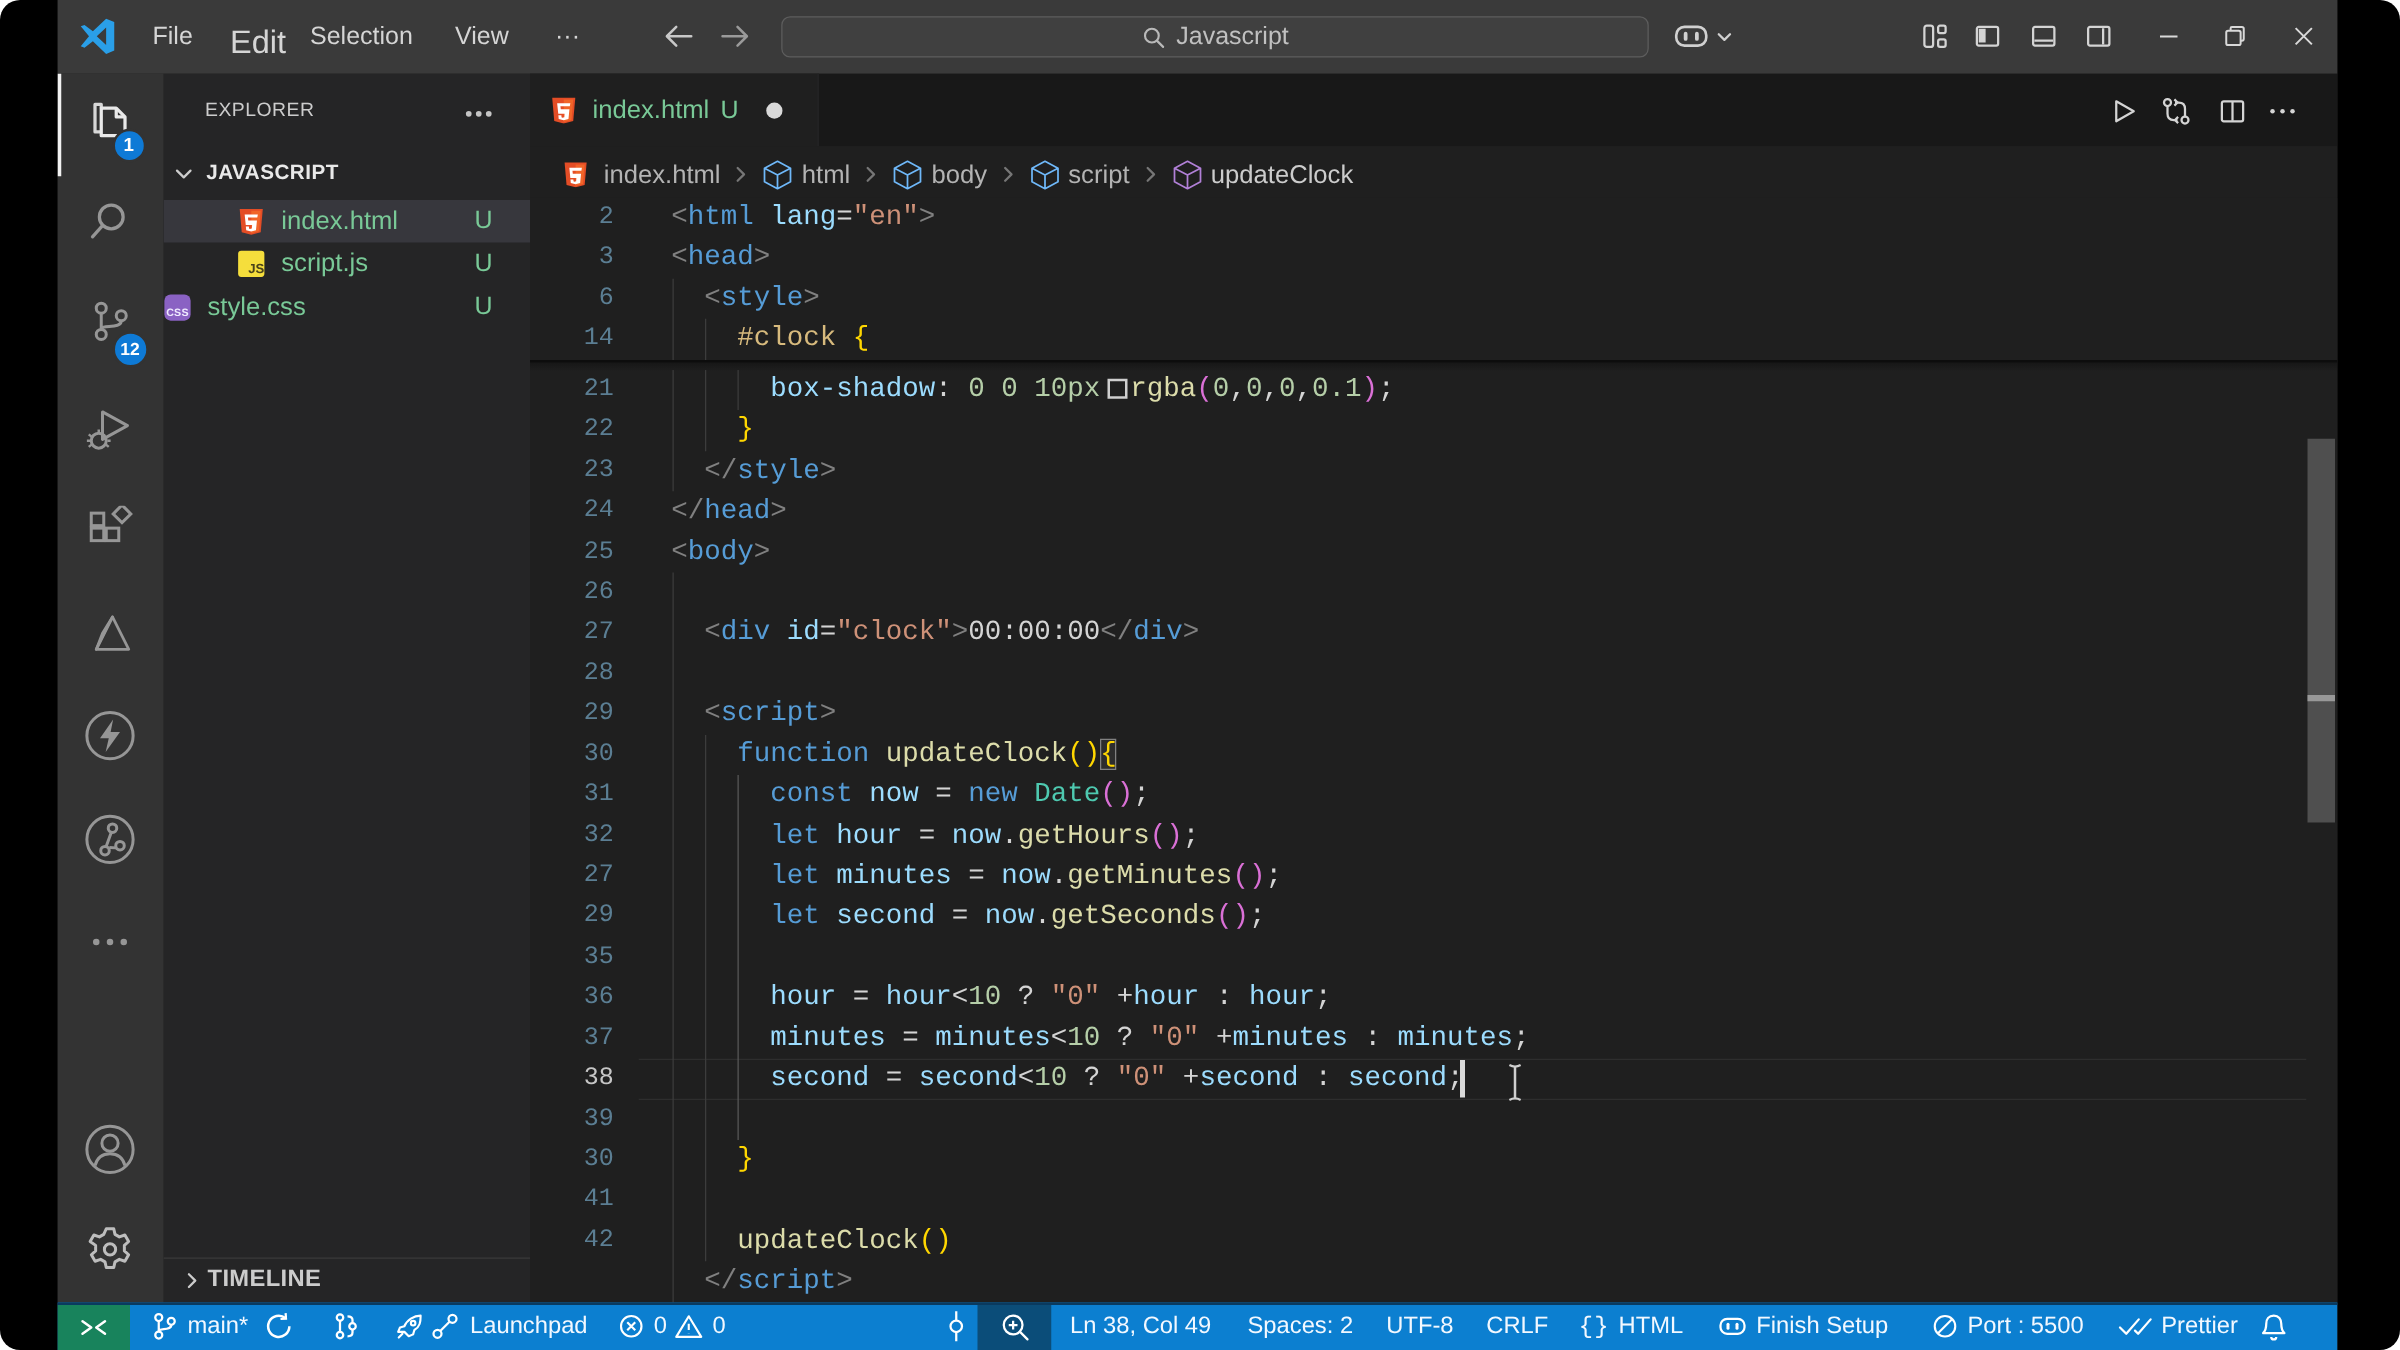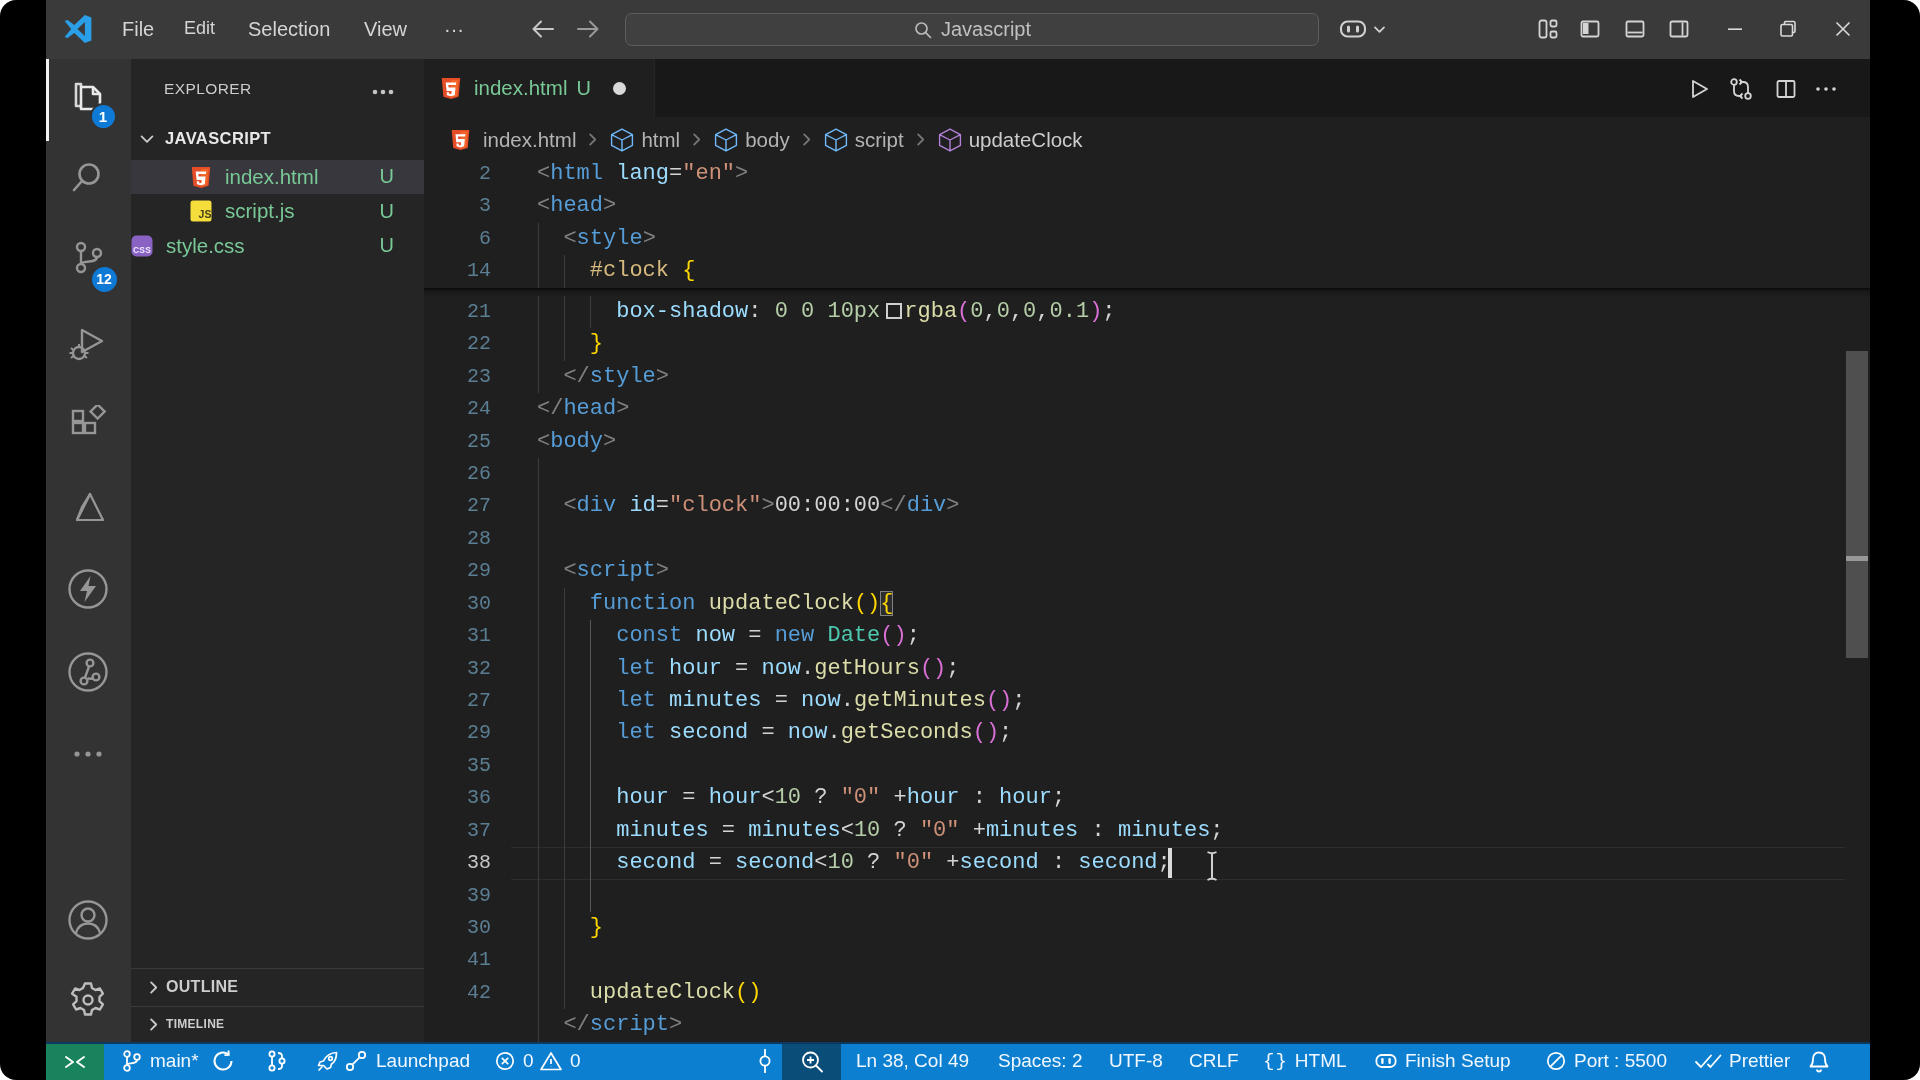--- a/index.html
+++ b/index.html
@@ -10,21 +10,21 @@
 .sbitem{display:inline-flex;align-items:center;gap:7px;color:#f2f8ff;font-size:19px}
 </style></head><body>
 <div id="frame"></div>
 <div id="win">
 
 <div class="abs" style="left:0;top:0;width:1824px;height:59px;background:#3a3a3a"></div>
 <div class="abs" style="left:17px;top:14px"><svg width="30" height="30" viewBox="0 0 30 30" fill="none">
         <path fill="#2a9fe8" d="M21.9 0.9 L11.3 11.0 L4.6 5.9 L1.6 7.0 L8.2 15.0 L1.6 23.0 L4.6 24.1 L11.3 19.0 L21.9 29.1 L28.4 26.4 V3.6 Z M21.9 8.0 V22.0 L14.4 15.0 Z"></path>
       </svg></div>
 <div class="abs" style="left:76px;top:18px;font-size:20px;color:#d5d5d5">File</div>
-<div class="abs" style="left:138px;top:18px;font-size:18px;color:#d5d5d5">Edit</div>
+<div class="abs" style="left:138px;top:18px;font-size:26px;color:#d5d5d5">Edit</div>
 <div class="abs" style="left:202px;top:18px;font-size:20px;color:#d5d5d5">Selection</div>
 <div class="abs" style="left:318px;top:18px;font-size:20px;color:#d5d5d5">View</div>
 <div class="abs" style="left:398px;top:18px;font-size:20px;color:#d5d5d5">···</div>
 <div class="abs" style="left:483px;top:15px"><svg width="28" height="28" viewBox="0 0 28 28" fill="none">
         <g stroke="#c8c8c8" stroke-width="2" stroke-linecap="round" stroke-linejoin="round">
           <path d="M24 14 H5 M12 6.5 L4.5 14 L12 21.5"></path>
         </g>
       </svg></div>
 <div class="abs" style="left:528px;top:15px"><svg width="28" height="28" viewBox="0 0 28 28" fill="none">
         <g stroke="#9a9a9a" stroke-width="2" stroke-linecap="round" stroke-linejoin="round">
@@ -195,35 +195,27 @@
 <div class="abs" style="left:85px;top:228.5px;width:293px;height:34.5px;display:flex;align-items:center">
       <span style="display:flex">
         <svg width="22" height="22" viewBox="0 0 22 22" fill="none">
           <rect x="0.5" y="0.5" width="21" height="21" rx="5" fill="#8a62c3"></rect>
           <text x="11" y="17.5" font-family="Liberation Sans" font-weight="bold" font-size="8.5" fill="#efeaff" text-anchor="middle" style="letter-spacing:.2px">CSS</text>
         </svg>
       </span>
       <span style="margin-left:13px;font-size:20.5px;color:#79c997">style.css</span>
       <span style="margin-left:auto;margin-right:30px;font-size:20px;color:#79c997">U</span>
     </div>
-<div class="abs" style="left:85px;top:968px;width:293px;height:37.5px;border-top:1px solid #3a3a3a;display:flex;align-items:center">
-      <span style="margin-left:14px;display:flex">
-        <svg width="17" height="17" viewBox="0 0 17 17" fill="none">
-          <path d="M6.12 3.4000000000000004 L11.22 8.5 L6.12 13.600000000000001" stroke="#cccccc" stroke-width="1.8" stroke-linejoin="round" stroke-linecap="round"></path>
-        </svg>
-      </span>
-      <span style="margin-left:4px;font-size:16px;font-weight:bold;color:#cccccc;letter-spacing:.3px">OUTLINE</span>
-    </div>
 <div class="abs" style="left:85px;top:1005.5px;width:293px;height:36.5px;border-top:1px solid #3a3a3a;display:flex;align-items:center">
       <span style="margin-left:14px;display:flex">
         <svg width="17" height="17" viewBox="0 0 17 17" fill="none">
           <path d="M6.12 3.4000000000000004 L11.22 8.5 L6.12 13.600000000000001" stroke="#cccccc" stroke-width="1.8" stroke-linejoin="round" stroke-linecap="round"></path>
         </svg>
       </span>
-      <span style="margin-left:4px;font-size:12px;font-weight:bold;color:#cccccc;letter-spacing:.3px">TIMELINE</span>
+      <span style="margin-left:4px;font-size:19px;font-weight:bold;color:#cccccc;letter-spacing:.3px">TIMELINE</span>
     </div>
 <div class="abs" style="left:378px;top:59px;width:1446px;height:58px;background:#181818"></div>
 <div class="abs" style="left:378px;top:59px;width:231px;height:58px;background:#1f1f1f;border-right:1px solid #252526;display:flex;align-items:center">
       <span style="margin-left:16px;display:flex">
         <svg width="22" height="22" viewBox="0 0 22 22" fill="none">
           <path fill="#e44d26" d="M1.76 1.1h18.48l-1.672 18.7-7.59 2.09-7.59-2.09z"></path>
           <path fill="#f16529" d="M11.0 2.6399999999999997v18.04l6.16-1.694 1.4300000000000002-16.346z"></path>
           <path fill="#fff" d="M5.720000000000001 5.5h10.559999999999999l-0.44 2.42h-7.48l0.264 2.5300000000000002h6.93l-0.77 7.699999999999999-3.916 1.1-3.916-1.1-0.264-2.8600000000000003h2.42l0.132 1.4521.628 0.44 1.628-0.44 0.176-2.75h-5.0600000000000005z"></path>
         </svg>
       </span>

